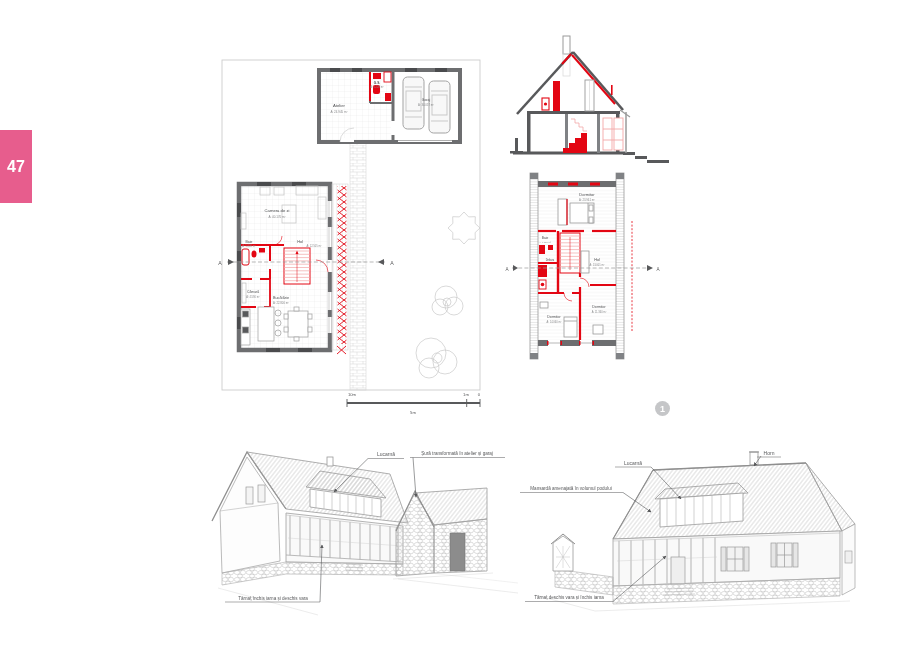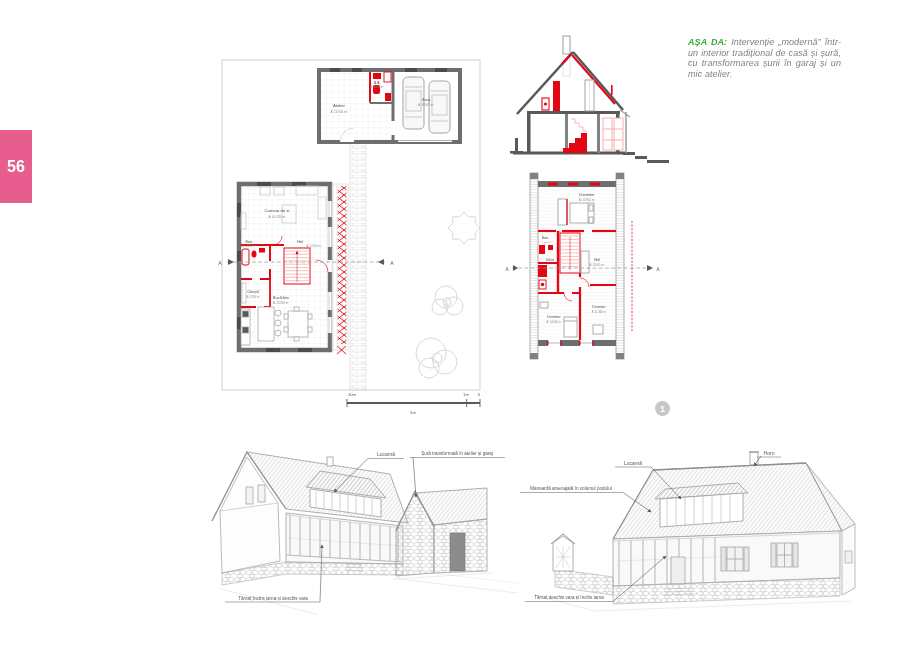--- a/index.html
+++ b/index.html
@@ -53,27 +53,23 @@
       <pattern id="pat-zig" width="9" height="14" patternUnits="userSpaceOnUse">
         <path d="M0 0 L9 7 L0 14 M9 0 L0 7 L9 14" fill="none" stroke="#e30613" stroke-width="0.9"></path>
       </pattern>
       <marker id="arr" viewBox="0 0 8 8" refX="7" refY="4" markerWidth="6.5" markerHeight="6.5" orient="auto">
         <path d="M0 0L8 4L0 8z" fill="#58595b"></path>
       </marker>
     </defs>
   </svg>
 
   <div class="page-tab">
-    <span>56</span>
+    <span>47</span>
   </div>
 
-  <div class="caption">
-    <span class="hd">AȘA DA:</span>
-    <span>Intervenție „modernă” într-un interior tradițional de casă și șură, cu transformarea șurii în garaj și un mic atelier.</span>
-  </div>
 
   <svg style="left:200px;top:55px;" width="300" height="365" viewBox="0 0 300 365">
 
     <rect x="22" y="5" width="258" height="330" fill="none" stroke="#cccccc" stroke-width="0.9"></rect>
 
     <rect x="150" y="87" width="16" height="248" fill="url(#pat-brick)" stroke="#d0d0d0" stroke-width="0.5"></rect>
 
     <g>
       <rect x="121" y="17" width="70" height="68" fill="url(#pat-grid)"></rect>
       <rect x="191" y="17" width="67" height="68" fill="#ffffff"></rect>

